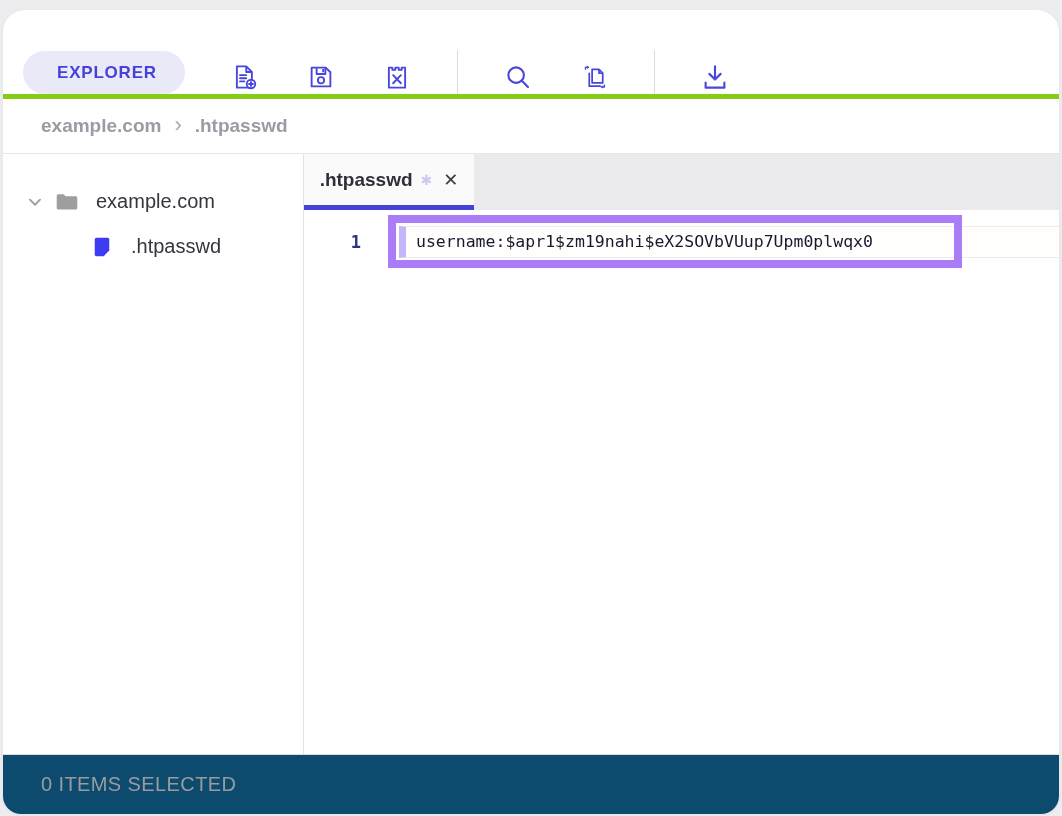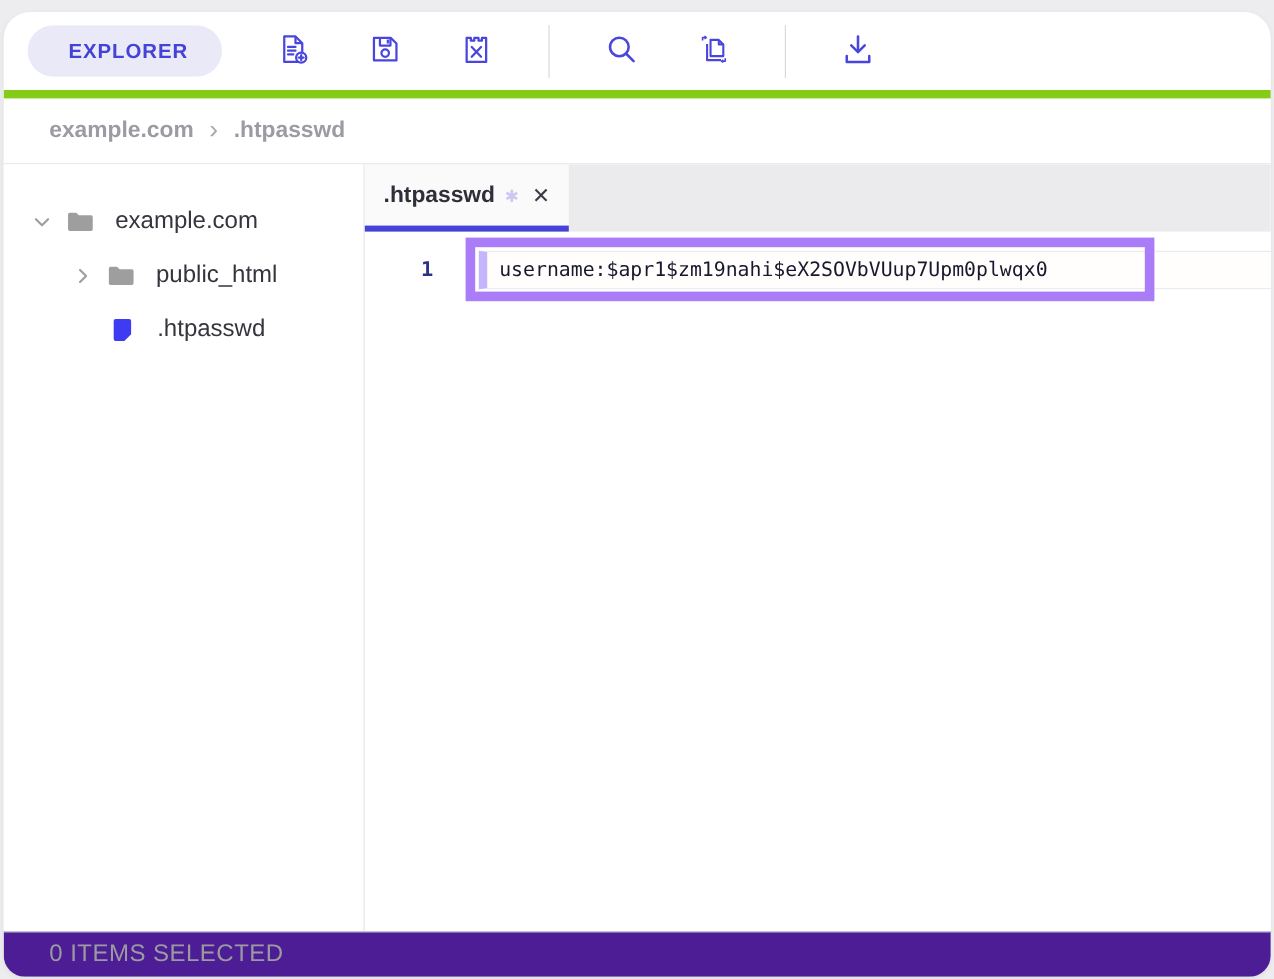--- a/index.html
+++ b/index.html
@@ -15,24 +15,24 @@
     position:absolute; left:3px; right:3px; top:10px; bottom:2px;
     background:#ffffff;
     border-radius:22px 22px 18px 18px;
     box-shadow:0 1px 4px rgba(0,0,0,.05);
     display:flex; flex-direction:column;
     overflow:hidden;
   }
 
   
   .toolbar {
-    height:72px; flex:0 0 auto;
-    display:flex; align-items:center;
+    height:89px; flex:0 0 auto;
+    display:flex; align-items:flex-end;
     padding-left:20px;
-    border-bottom:7px solid #84cc16;
+    border-bottom:5px solid #84cc16;
   }
   .toggle { display:flex; height:43px; border-radius:22px; overflow:hidden; flex:0 0 auto; }
   .seg {
     display:flex; align-items:center; justify-content:center;
     font-weight:700; font-size:17px; letter-spacing:.8px;
     cursor:pointer; user-select:none;
   }
   .seg-explorer { background:#eae9f8; color:#4543d7; padding:0 28px 0 34px; }
   .seg-editor   { background:#4543d7; color:#ffffff; padding:0 32px; border-radius:0 22px 22px 0; }
   .tb-btn {
@@ -116,23 +116,23 @@
   .annotation-box {
     position:absolute;
     left:84px; top:5px;
     width:574px; height:53px;
     border:8px solid #ab7cf8;
     pointer-events:none;
   }
 
   
   .statusbar {
-    height:38px; flex:0 0 auto;
+    height:60px; flex:0 0 auto;
     border-top:1px solid #dedee2;
-    background:#4c1d95;
+    background:#0c4a6e;
     display:flex; align-items:center;
     padding-left:38px;
     font-size:20px; letter-spacing:.4px; color:#9b9b9f;
   }
 </style>
 </head>
 <body>
 
 <div class="card">
 
@@ -227,33 +227,20 @@
             </svg>
         </span>
         <span class="tree-ico folder-color">
           <svg viewBox="0 0 24 24" fill="currentColor">
               <path d="M2.5 6.2 a1.4 1.4 0 0 1 1.4-1.4 h4.9 l2 2 h9.3 a1.4 1.4 0 0 1 1.4 1.4 v9.4 a1.4 1.4 0 0 1-1.4 1.4 H3.9 a1.4 1.4 0 0 1-1.4-1.4 Z"></path>
             </svg>
         </span>
         <span>example.com</span>
       </div>
 
-      <div class="tree-row row-child">
-        <span class="tree-chevron">
-          <svg viewBox="0 0 24 24" fill="none" stroke="currentColor" stroke-width="2" stroke-linecap="round" stroke-linejoin="round">
-              <path d="M9.5 6.5 L15 12 L9.5 17.5"></path>
-            </svg>
-        </span>
-        <span class="tree-ico folder-color">
-          <svg viewBox="0 0 24 24" fill="currentColor">
-              <path d="M2.5 6.2 a1.4 1.4 0 0 1 1.4-1.4 h4.9 l2 2 h9.3 a1.4 1.4 0 0 1 1.4 1.4 v9.4 a1.4 1.4 0 0 1-1.4 1.4 H3.9 a1.4 1.4 0 0 1-1.4-1.4 Z"></path>
-            </svg>
-        </span>
-        <span>public_html</span>
-      </div>
 
       <div class="tree-row row-file">
         <span class="tree-ico file-color">
           <svg viewBox="0 0 24 24" fill="currentColor">
               <path d="M6.8 3.5 h10.4 a1.5 1.5 0 0 1 1.5 1.5 v10.3 l-5.2 5.2 H6.8 a1.5 1.5 0 0 1-1.5-1.5 V5 a1.5 1.5 0 0 1 1.5-1.5 Z"></path>
             </svg>
         </span>
         <span>.htpasswd</span>
       </div>
     </div>

